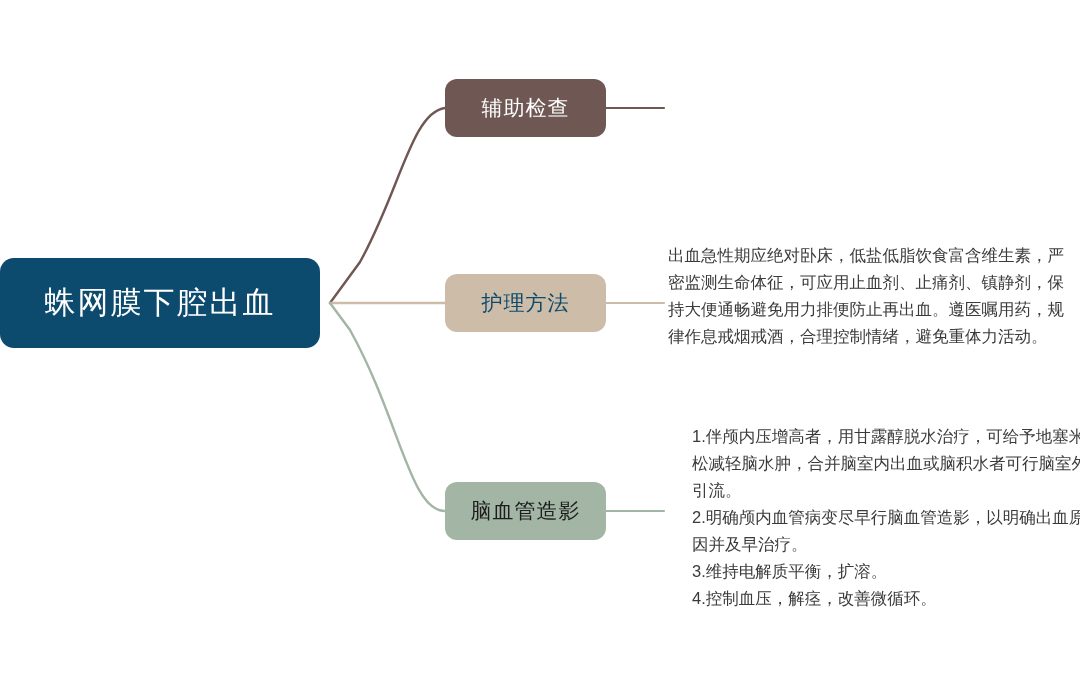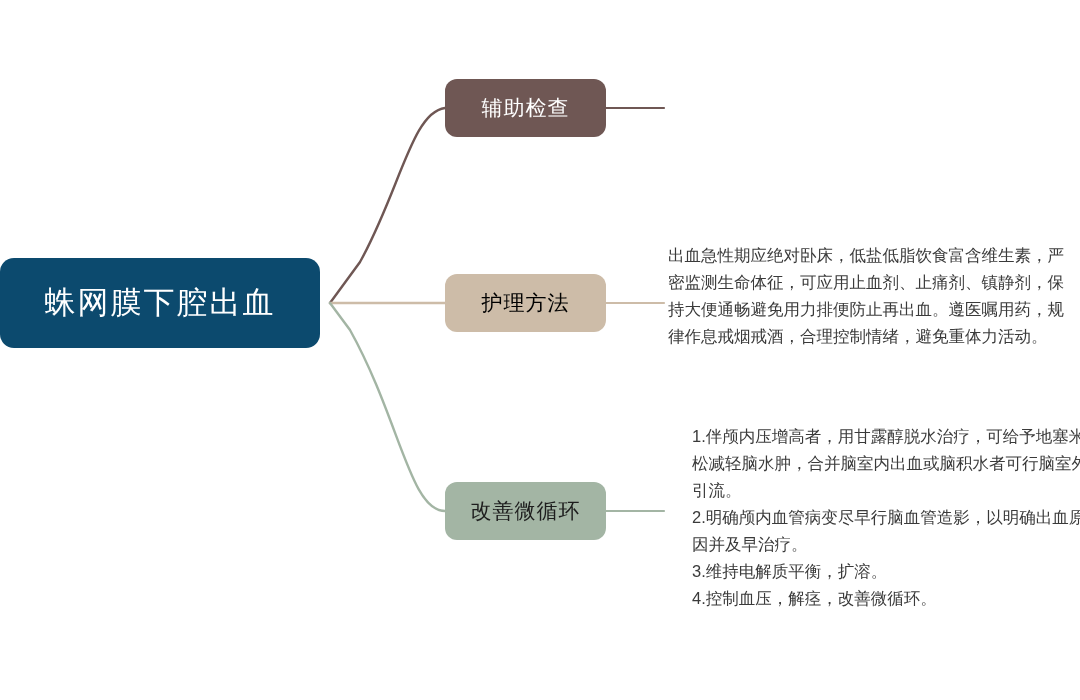--- a/index.html
+++ b/index.html
@@ -68,21 +68,21 @@
   .branch-label {
     font-size: 21px;
     letter-spacing: 1px;
     white-space: nowrap;
   }
   .branch-node.exam      { top: 79px;  background: #6f5754; }
   .branch-node.nursing   { top: 274px; background: #cdbca8; }
   .branch-node.treatment { top: 482px; background: #a3b5a4; }
 
   .branch-node.exam      .branch-label { color: #ffffff; }
-  .branch-node.nursing   .branch-label { color: #000000; }
+  .branch-node.nursing   .branch-label { color: #0c4a6e; }
   .branch-node.treatment .branch-label { color: #1d1d1d; }
 
   
   .leaf-text {
     position: absolute;
     left: 668px;
     width: 400px;
     color: #3a3a3a;
     font-size: 16.5px;
     line-height: 27px;
@@ -117,21 +117,21 @@
 
   <div class="branch-node exam">
     <span class="branch-label">辅助检查</span>
   </div>
 
   <div class="branch-node nursing">
     <span class="branch-label">护理方法</span>
   </div>
 
   <div class="branch-node treatment">
-    <span class="branch-label">改善微循环</span>
+    <span class="branch-label">脑血管造影</span>
   </div>
 
 
   <div class="leaf-text nursing">出血急性期应绝对卧床，低盐低脂饮食富含维生素，严密监测生命体征，可应用止血剂、止痛剂、镇静剂，保持大便通畅避免用力排便防止再出血。遵医嘱用药，规律作息戒烟戒酒，合理控制情绪，避免重体力活动。</div>
 
   <div class="leaf-text treatment">1.伴颅内压增高者，用甘露醇脱水治疗，可给予地塞米松减轻脑水肿，合并脑室内出血或脑积水者可行脑室外引流。
 2.明确颅内血管病变尽早行脑血管造影，以明确出血原因并及早治疗。
 3.维持电解质平衡，扩溶。
 4.控制血压，解痉，改善微循环。</div>
 

